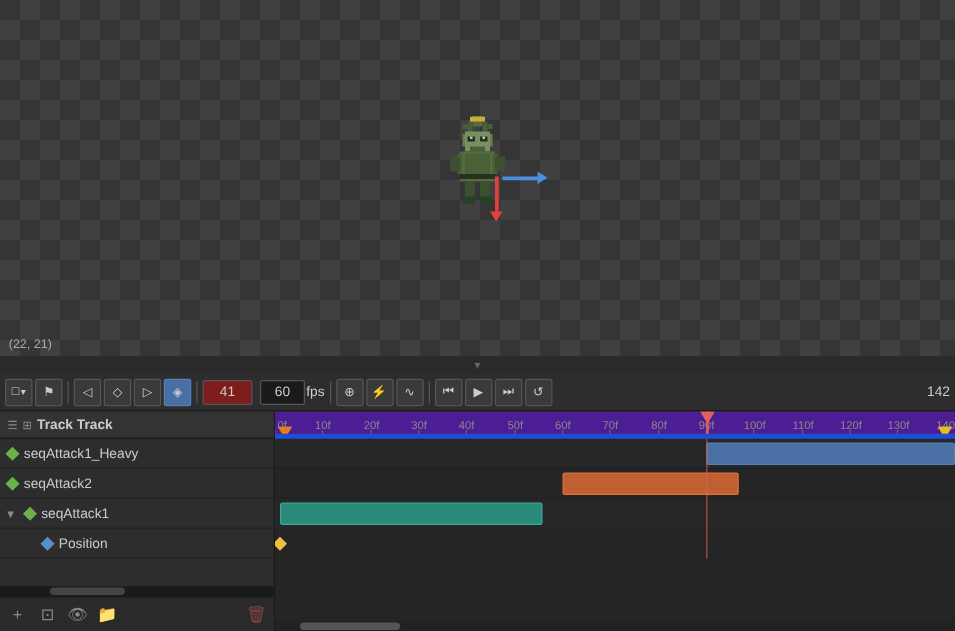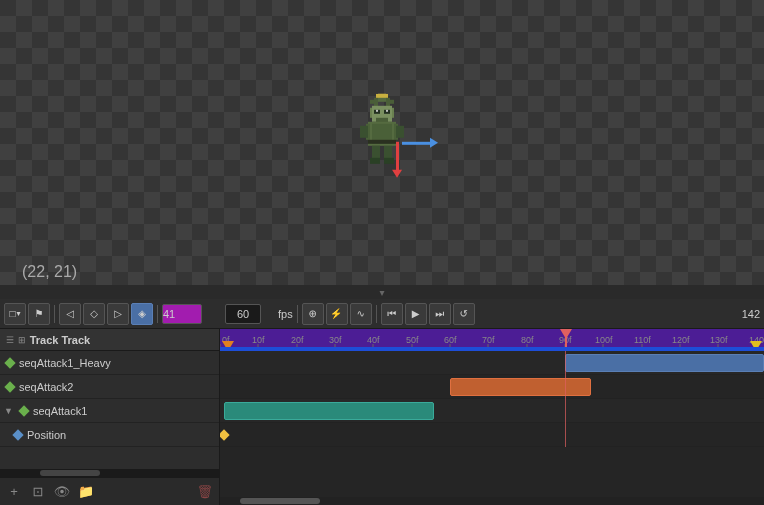--- a/index.html
+++ b/index.html
@@ -28,23 +28,23 @@
       position: absolute;
       top: 0; left: 0; right: 0; bottom: 0;
       background-image:
         repeating-conic-gradient(#404040 0% 25%, #353535 0% 50%);
       background-size: 32px 32px;
     }
 
     .viewport-coords {
       position: absolute;
       bottom: 4px;
-      left: 22px;
+      left: 7px;
       color: #aaa;
-      font-size: 16px;
+      font-size: 10px;
       z-index: 10;
     }
 
     
     .character-area {
       position: absolute;
       top: 50%;
       left: 50%;
       transform: translate(-50%, -60%);
       z-index: 5;
@@ -142,32 +142,33 @@
     .toolbar-separator {
       width: 1px;
       height: 18px;
       background: #555;
       margin: 0 2px;
     }
 
     .frame-input {
       width: 40px;
       height: 20px;
-      background: #a21caf;
+      background: #7f1d1d;
       border: 1px solid #555;
       color: #ccc;
+      text-align: center;
       font-size: 11px;
       border-radius: 2px;
     }
 
     .fps-display {
       display: flex;
       align-items: center;
-      gap: 17px;
-      margin-left: 21px;
+      gap: 1px;
+      margin-left: 4px;
     }
     .fps-val {
       width: 36px;
       height: 20px;
       background: #1a1a1a;
       border: 1px solid #555;
       color: #ccc;
       text-align: center;
       font-size: 11px;
       border-radius: 2px;
@@ -252,21 +253,21 @@
       color: #ccc;
     }
 
     .track-expand {
       font-size: 9px;
       color: #888;
       margin-right: 2px;
     }
 
     .track-indent-1 { }
-    .track-indent-2 { padding-left: 12px; }
+    .track-indent-2 { padding-left: 32px; }
 
     
     .track-panel-footer {
       height: 28px;
       background: #2a2a2a;
       border-top: 1px solid #1a1a1a;
       display: flex;
       align-items: center;
       padding: 0 4px;
       gap: 4px;

